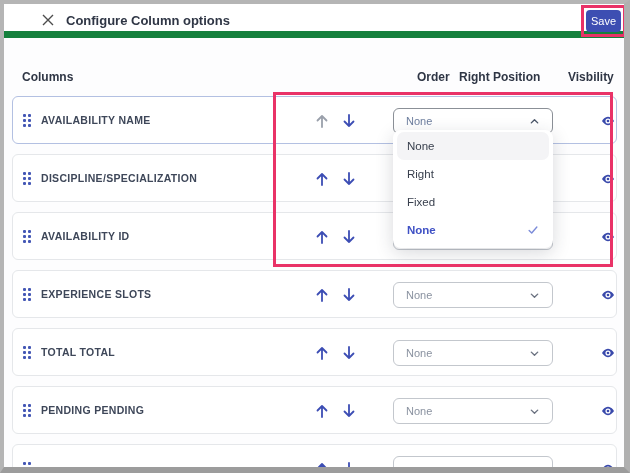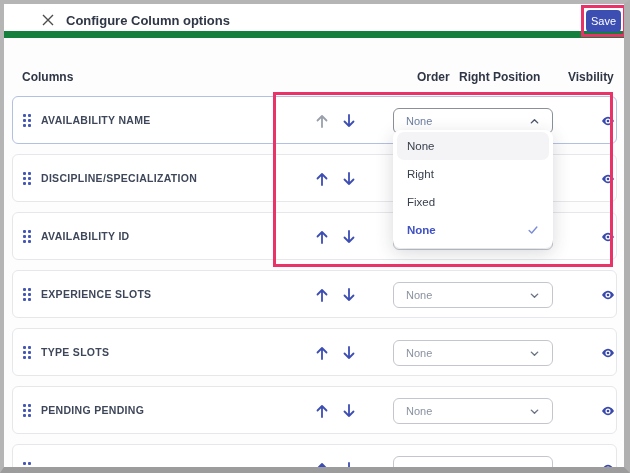--- a/index.html
+++ b/index.html
@@ -219,21 +219,21 @@
 
     <div class="row">
       <span class="dots">
             <i></i>
             <i></i>
             <i></i>
             <i></i>
             <i></i>
             <i></i>
           </span>
-      <span class="rlabel">TYPE SLOTS</span>
+      <span class="rlabel">TOTAL TOTAL</span>
       <span class="arrow up">
         <svg width="16" height="16" viewBox="0 0 16 16" fill="none" stroke-width="1.8" stroke-linecap="round" stroke-linejoin="round">
               <path d="M8 14V3M3.5 7.5L8 3l4.5 4.5"></path>
             </svg>
       </span>
       <span class="arrow down">
         <svg width="16" height="16" viewBox="0 0 16 16" fill="none" stroke-width="1.8" stroke-linecap="round" stroke-linejoin="round">
               <path d="M8 2v11M3.5 8.5L8 13l4.5-4.5"></path>
             </svg>
       </span>

